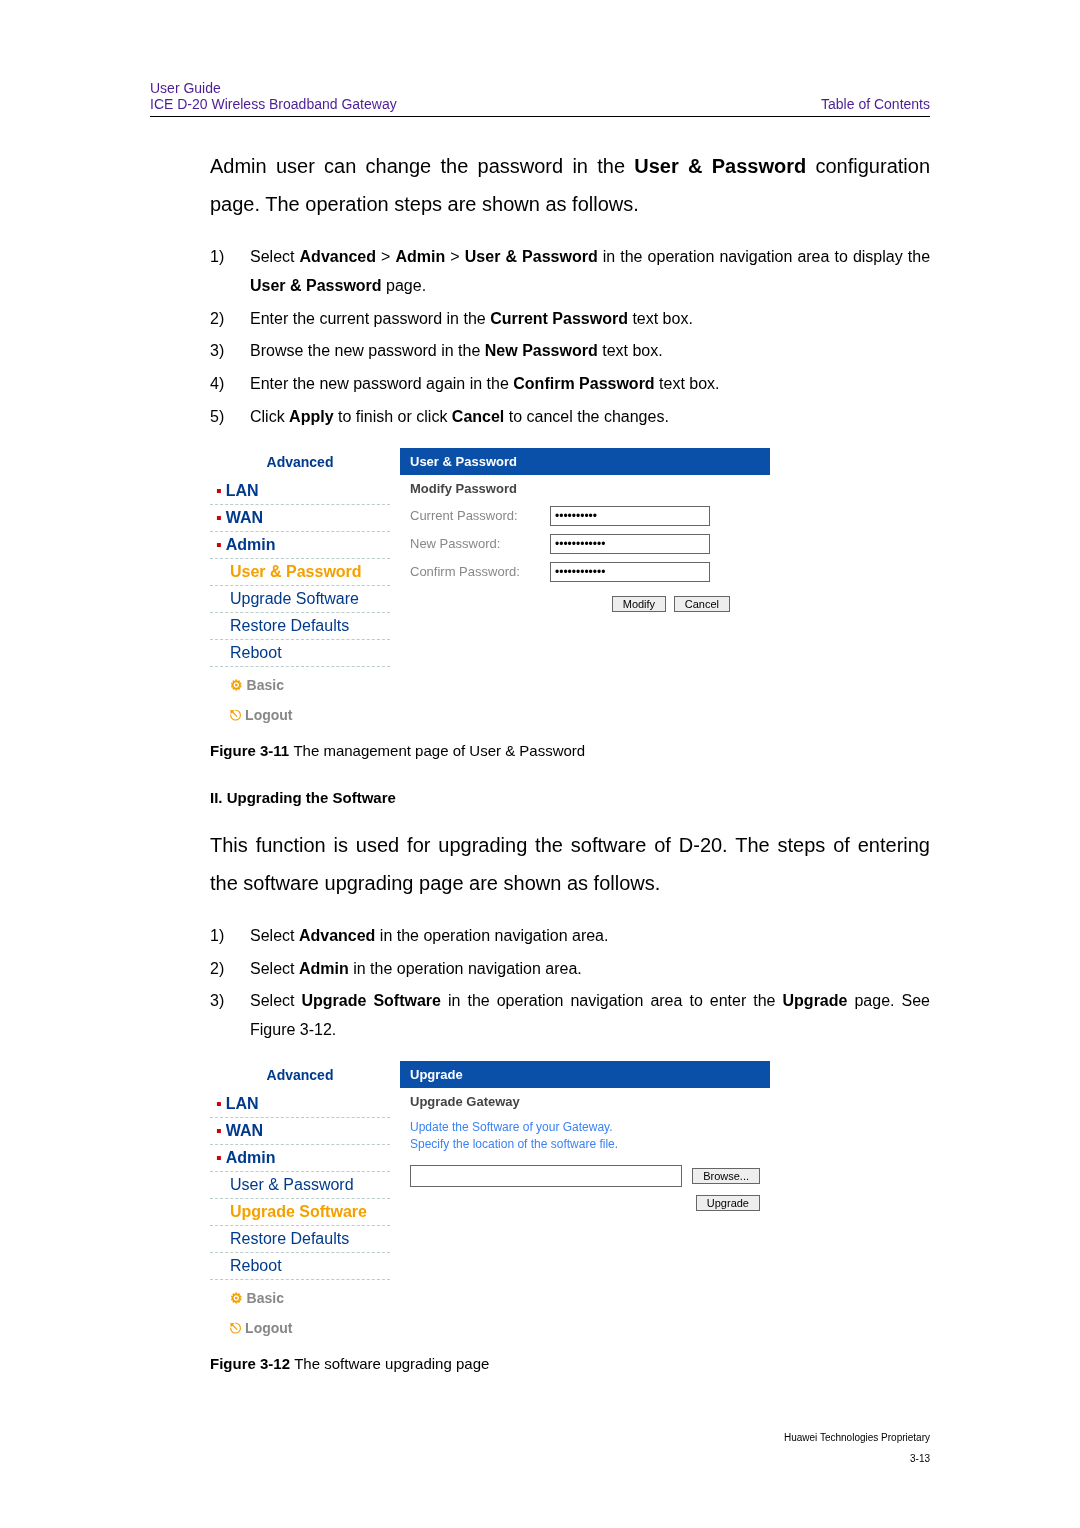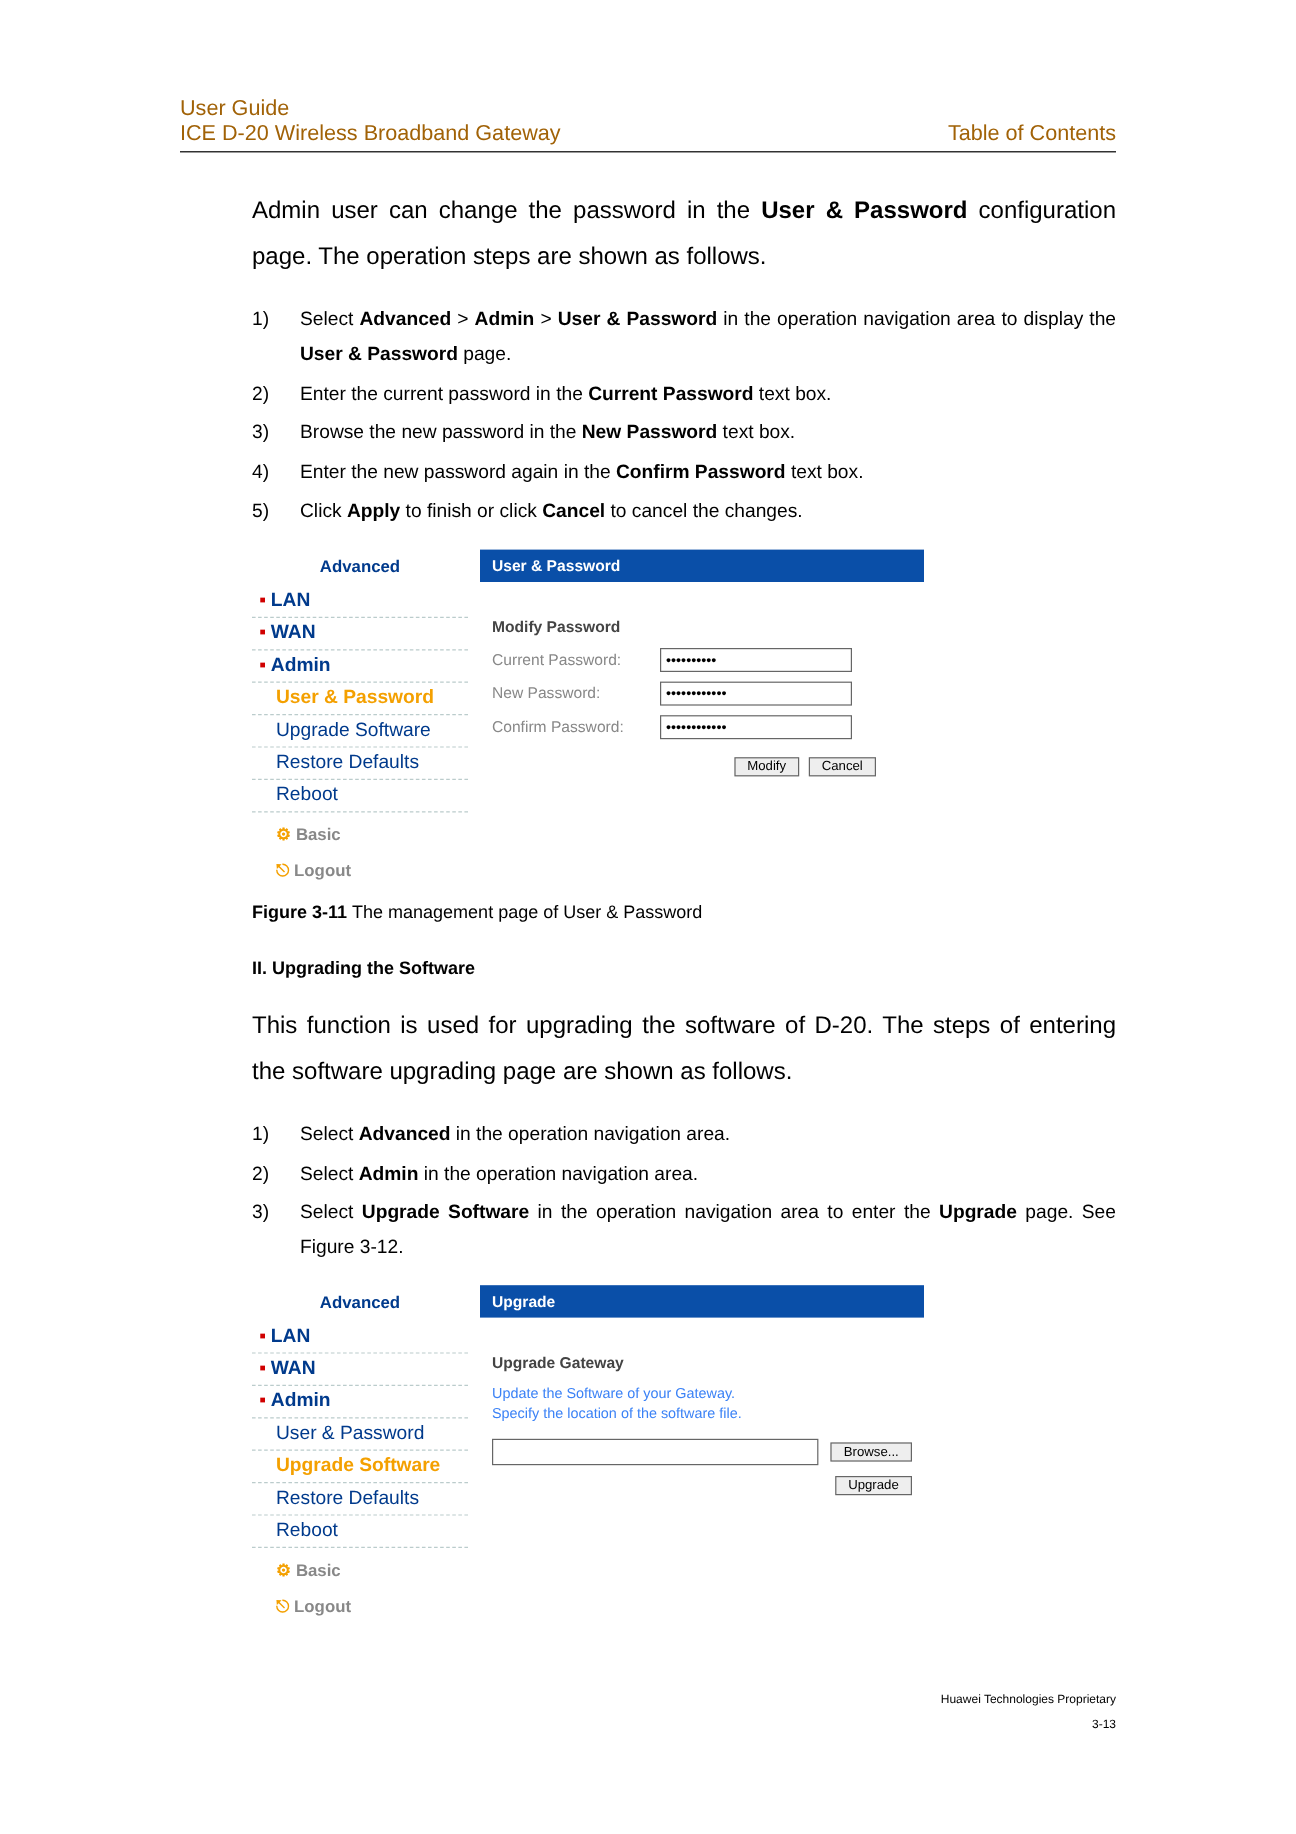--- a/index.html
+++ b/index.html
@@ -9,22 +9,22 @@
     font-family: Arial, Helvetica, sans-serif;
     color: #000;
     width: 1080px;
   }
   .page {
     padding: 80px 150px 60px 150px;
   }
   .header-row {
     display: flex;
     justify-content: space-between;
-    font-size: 18px;
-    color: #a16207;
+    font-size: 14px;
+    color: #4c1d95;
     align-items: center;
   }
   .header-left { }
   .header-right { text-align: right; }
   .hr {
     border: none;
     border-top: 1px solid #000;
     margin: 4px 0 30px 0;
   }
   .body-text {
@@ -103,21 +103,21 @@
     padding-left: 10px;
   }
   .blue-bar {
     background: #0a4fa8;
     color: #fff;
     font-weight: bold;
     font-size: 13px;
     padding: 6px 10px;
   }
   .panel {
-    padding: 30px 10px 10px 10px;
+    padding: 6px 10px 10px 10px;
     font-size: 13px;
   }
   .panel-title {
     color: #444;
     font-weight: bold;
     margin-bottom: 10px;
   }
   .form-row {
     display: flex;
     align-items: center;
@@ -311,19 +311,22 @@
           <input type="text" style="">
           <span class="btn">Browse...</span>
         </div>
         <div class="upgrade-row">
           <span class="btn">Upgrade</span>
         </div>
       </div>
     </div>
   </div>
 
+  <div class="fig-caption">
+    <span class="bold">Figure 3-12 </span><span>The software upgrading page</span>
+  </div>
 
   <div class="footer">
     <div>Huawei Technologies Proprietary</div>
     <div class="pnum">3-13</div>
   </div>
 
 </div>
 
 </body></html>

